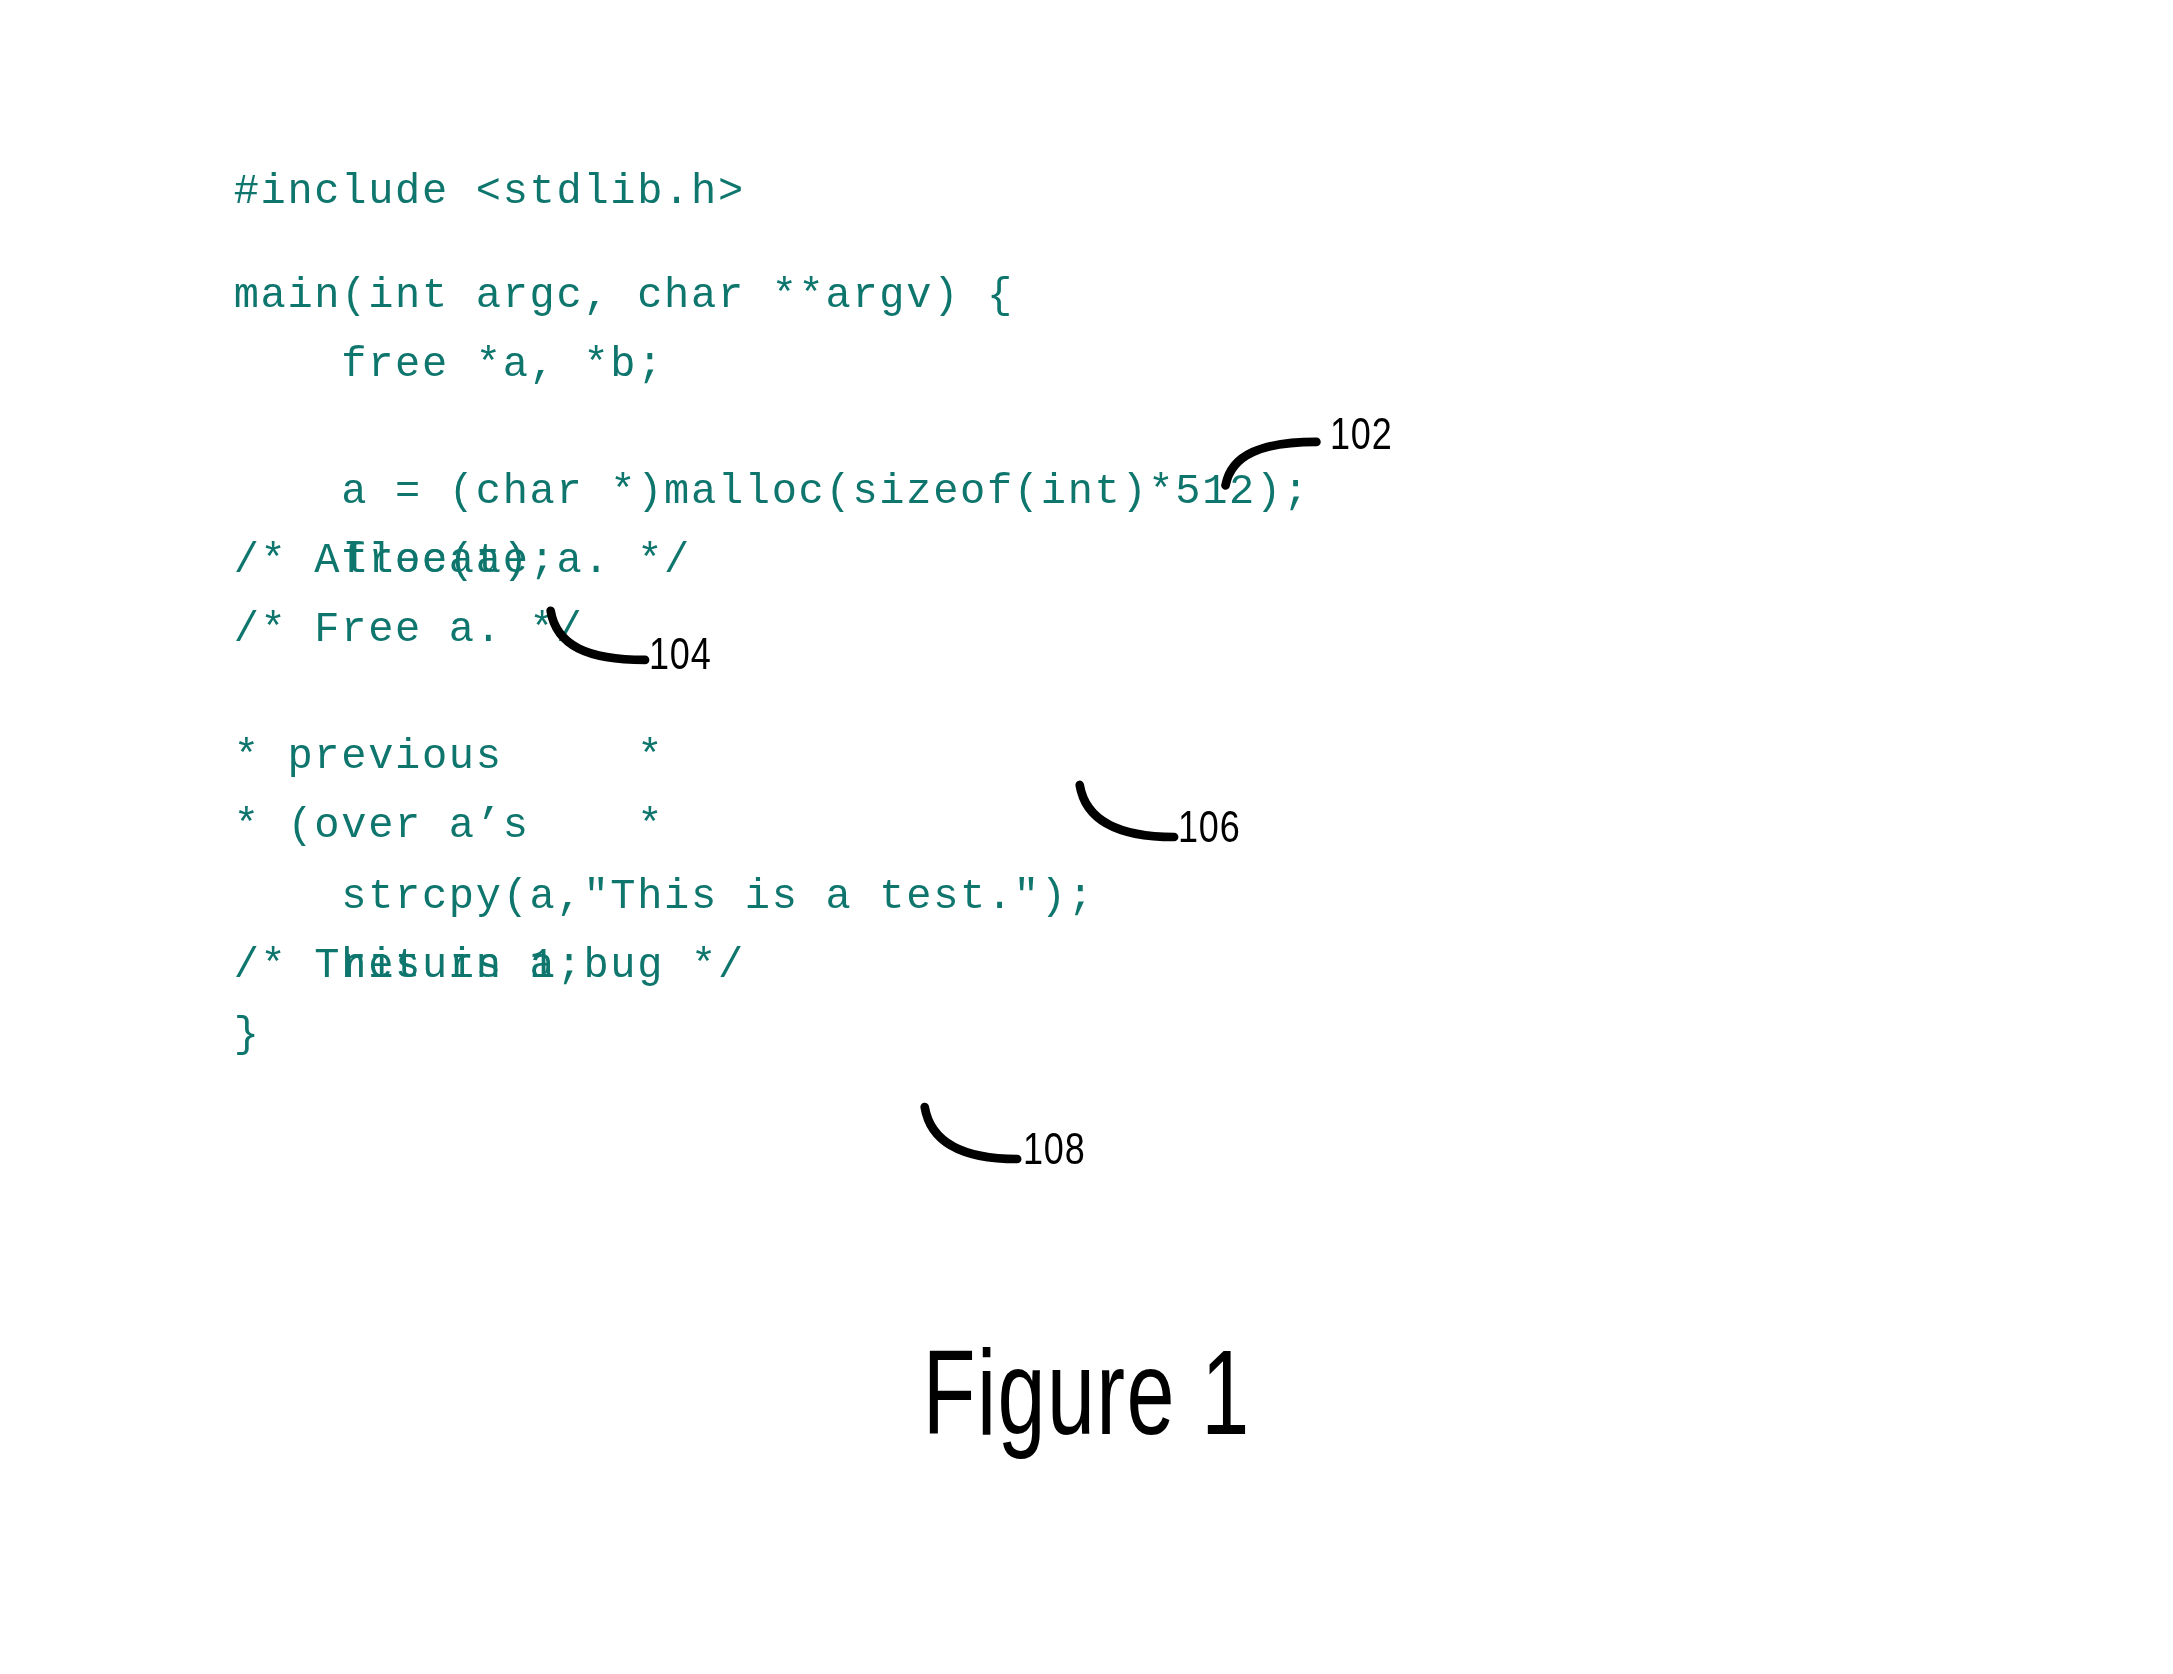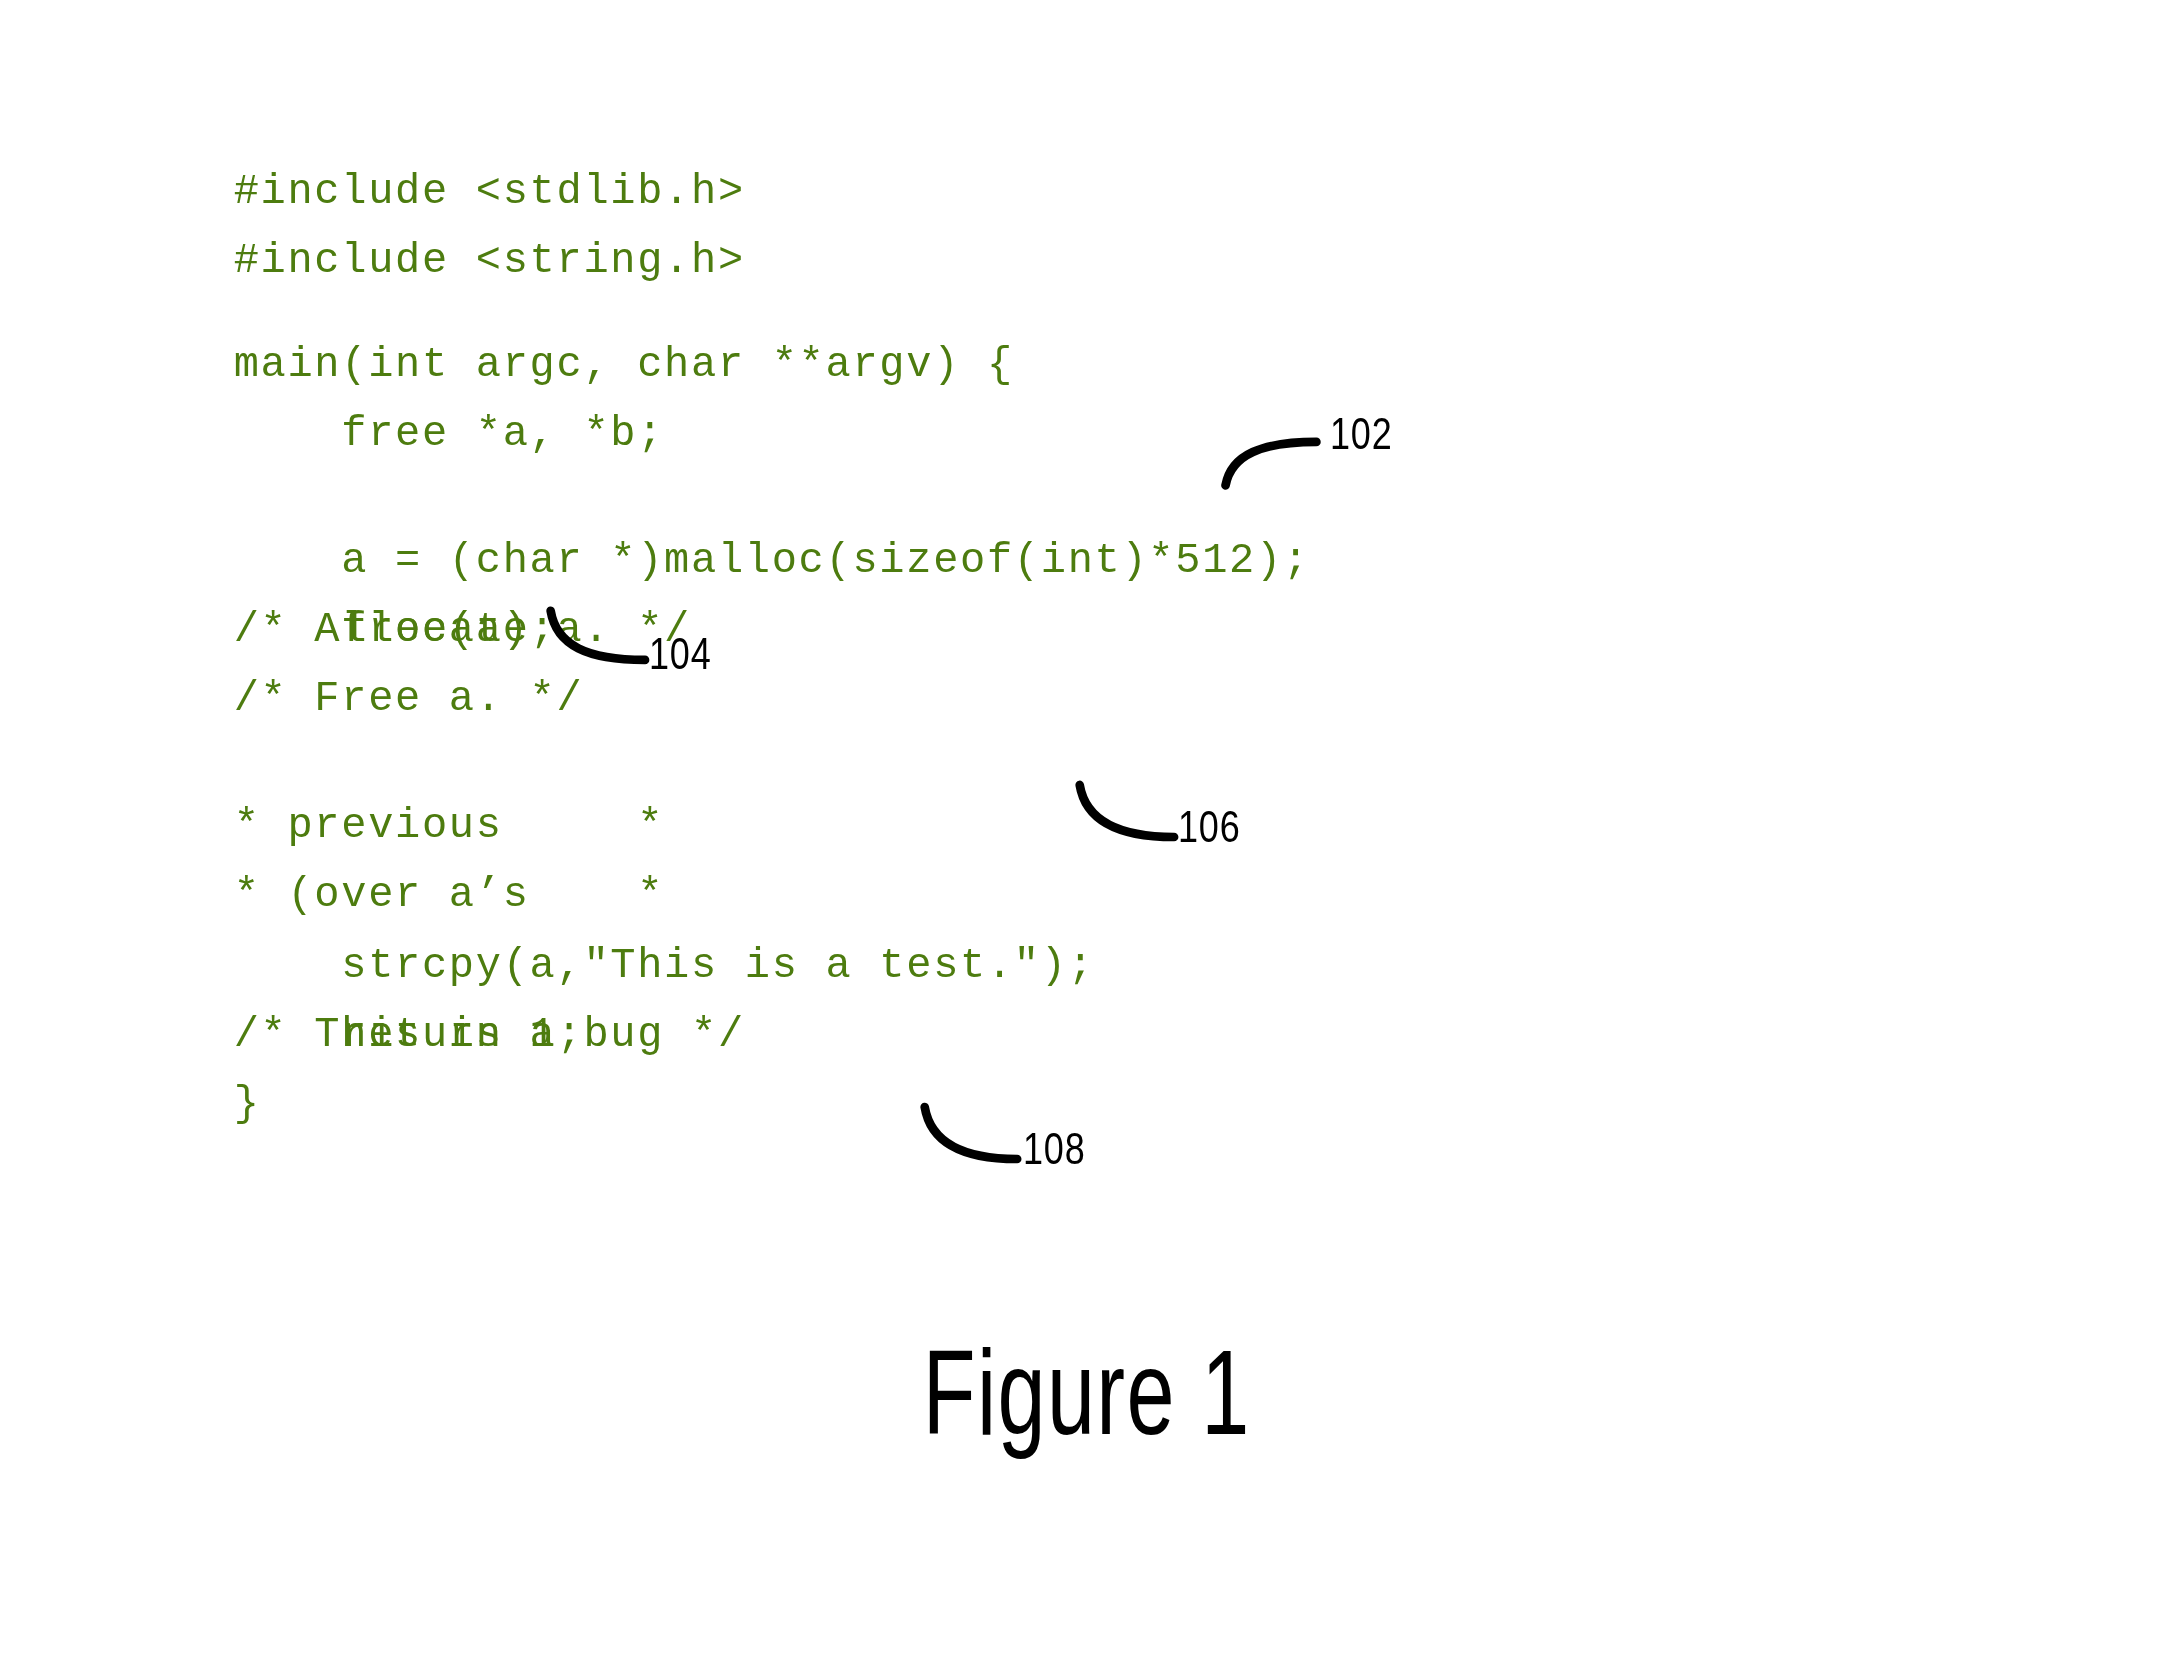--- a/index.html
+++ b/index.html
@@ -23,21 +23,21 @@
     top: 89px;
     width: 1989px;
   }
 
   .code-line {
     font-family: "Liberation Mono", "DejaVu Sans Mono", monospace;
     font-size: 42px;
     line-height: 69px;
     white-space: pre;
     letter-spacing: 1.7px;
-    color: #4d7c0f;
+    color: #0f766e;
     position: relative;
     height: 69px;
   }
 
   .code-line .seg-code {
     display: inline-block;
     white-space: pre;
   }
   .code-line .seg-comment {
     display: inline-block;
@@ -103,23 +103,20 @@
 </style>
 </head>
 <body>
 
 <div id="code-listing">
 
   <div class="code-line">
     <span class="seg-code">#include &lt;stdlib.h&gt;</span>
   </div>
 
-  <div class="code-line">
-    <span class="seg-code">#include &lt;string.h&gt;</span>
-  </div>
 
   <div class="gap-sm"></div>
 
   <div class="code-line">
     <span class="seg-code">main(int argc, char **argv) {</span>
   </div>
 
   <div class="code-line">
     <span class="seg-code">    free *a, *b;</span>
   </div>

